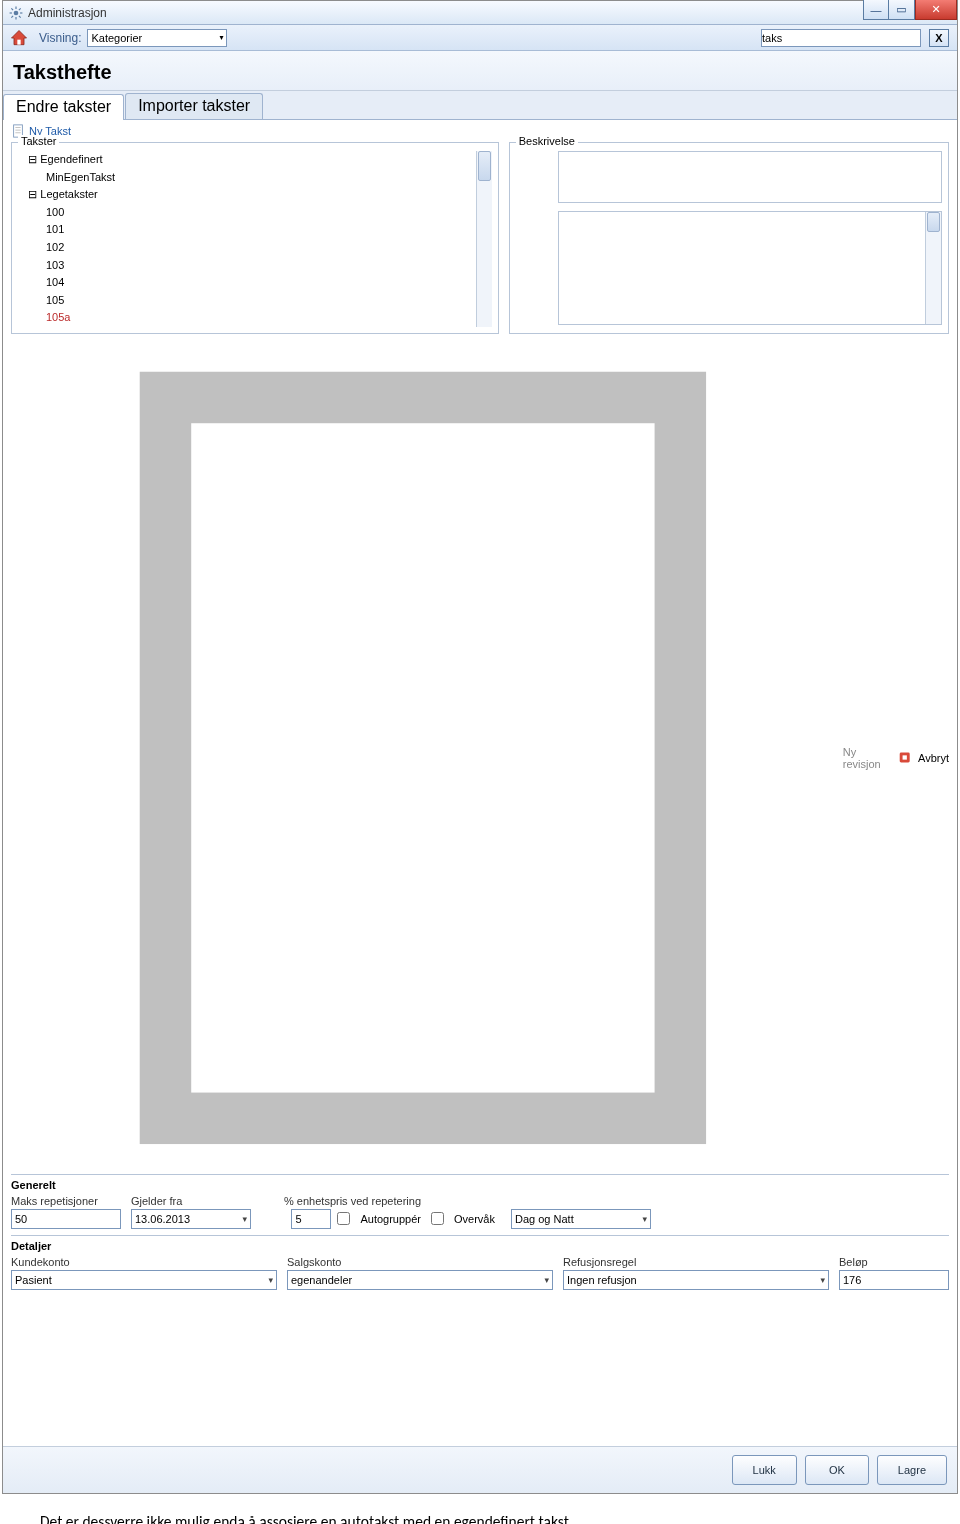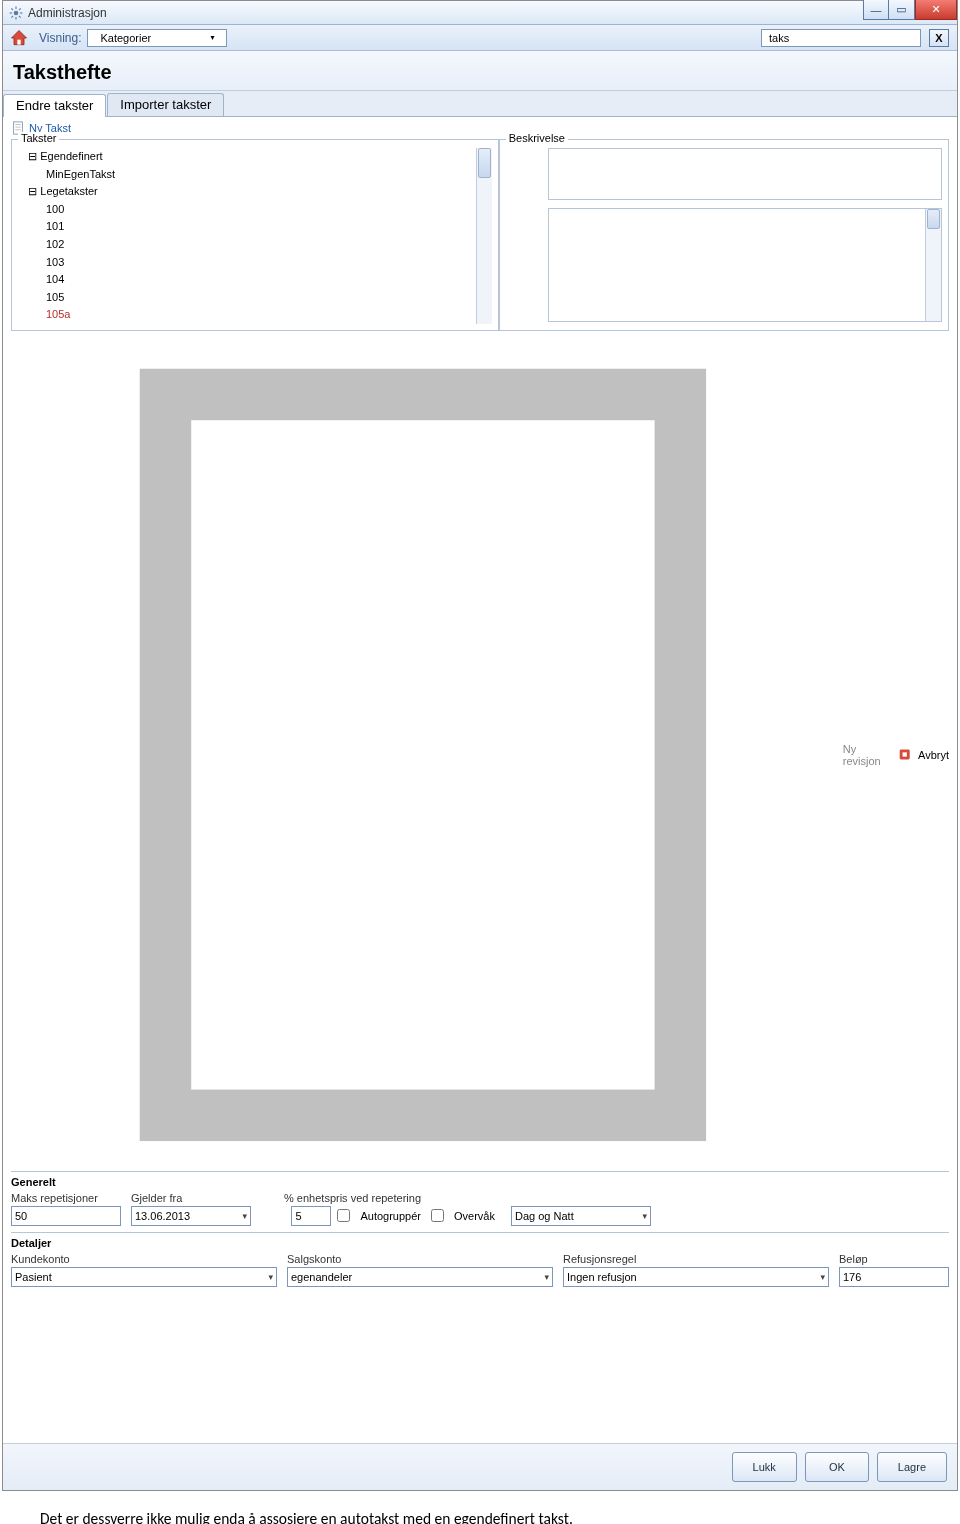--- a/index.html
+++ b/index.html
@@ -12,35 +12,35 @@
   .title-text { font-size: 12px; color: #333; }
   .win-controls { position: absolute; right: 0; top: -1px; display: flex; }
   .win-btn { width: 26px; height: 20px; border: 1px solid #5a7ca3; border-top: none; background: linear-gradient(#f4f8fe, #cfe0f4); display: flex; align-items: center; justify-content: center; font-size: 11px; color: #2c4f7c; }
   .win-btn.close { background: linear-gradient(#f37c73, #c83b2f); color: #fff; border-color: #9c2a20; width: 42px; }
   .win-btn + .win-btn { border-left: none; }
   .win-btn.close { border-left: 1px solid #9c2a20; }
 
   .ribbon-bar { height: 26px; background: linear-gradient(#eaf1fb, #d6e4f5); border-bottom: 1px solid #a8bcd6; display: flex; align-items: center; padding-left: 6px; gap: 6px; position: relative; }
   .home-icon { width: 20px; height: 20px; }
   .ribbon-label { font-size: 12px; color: #3a5c8b; margin-left: 4px; }
-  .visning-select { height: 18px; width: 140px; border: 1px solid #7b97bb; background: #fff; font-size: 11px; padding: 0 12px; display: flex; align-items: center; justify-content: space-between; }
-  .search-box { position: absolute; right: 36px; top: 4px; height: 18px; width: 160px; border: 1px solid #7b97bb; background: #fff; font-size: 11px; padding: 0 7px; display: flex; align-items: center; }
+  .visning-select { height: 18px; width: 140px; border: 1px solid #7b97bb; background: #fff; font-size: 11px; padding: 0 3px; display: flex; align-items: center; justify-content: space-between; }
+  .search-box { position: absolute; right: 36px; top: 4px; height: 18px; width: 160px; border: 1px solid #7b97bb; background: #fff; font-size: 11px; padding: 0 0; display: flex; align-items: center; }
   .x-btn { position: absolute; right: 8px; top: 4px; width: 20px; height: 18px; border: 1px solid #5a7ca3; background: linear-gradient(#f4f8fe,#d5e3f5); display: flex; align-items: center; justify-content: center; font-weight: bold; font-size: 11px; }
 
   .section-heading { font-size: 20px; font-weight: 600; padding: 10px 0 6px 10px; color: #000; border-bottom: 1px solid #c3cedd; background: linear-gradient(#f4f8fd,#e8eff9); }
 
   .tab-row { display: flex; border-bottom: 1px solid #9fb3cf; background: #e6edf7; padding-top: 2px; }
-  .tab { padding: 3px 12px 4px; font-size: 13px; border: 1px solid #9fb3cf; border-bottom: none; background: #dfe8f3; margin-right: 1px; border-radius: 3px 3px 0 0; }
+  .tab { padding: 3px 12px 4px; font-size: 16px; border: 1px solid #9fb3cf; border-bottom: none; background: #dfe8f3; margin-right: 1px; border-radius: 3px 3px 0 0; }
   .tab.active { background: #fff; position: relative; top: 1px; }
 
   .toolbar-link { display: flex; align-items: center; gap: 4px; padding: 4px 8px; font-size: 11px; color: #1e5aa8; }
   .toolbar-link .doc-icon { width: 14px; height: 14px; }
   .toolbar-link .underline { text-decoration: underline; }
 
-  .panel-area { display: flex; padding: 0 8px 8px 8px; }
+  .panel-area { display: flex; padding: 0 8px 8px 8px; gap: 10px; }
   .fieldset { border: 1px solid #b7c5d8; padding: 8px 6px 6px 6px; position: relative; flex: 1; }
   .fieldset > .legend { position: absolute; top: -8px; left: 6px; background: #fff; padding: 0 3px; font-size: 11px; }
   .fieldset.left { flex: 0 0 52%; }
   .fieldset.right { flex: 1; padding-left: 48px; }
 
   .tree { font-size: 11px; line-height: 1.6; padding-left: 10px; height: 176px; overflow: hidden; position: relative; }
   .tree-scroll { position: absolute; right: 0; top: 0; bottom: 0; width: 16px; background: #f0f4fa; border-left: 1px solid #c0cddd; }
   .tree-thumb { position: absolute; top: 0; left: 1px; right: 1px; height: 30px; background: linear-gradient(#e5edf8,#c8d8ed); border: 1px solid #9fb3cf; border-radius: 2px; }
   .tree .red { color: #bb2b2b; }
   .tree .indent1 { padding-left: 18px; }

